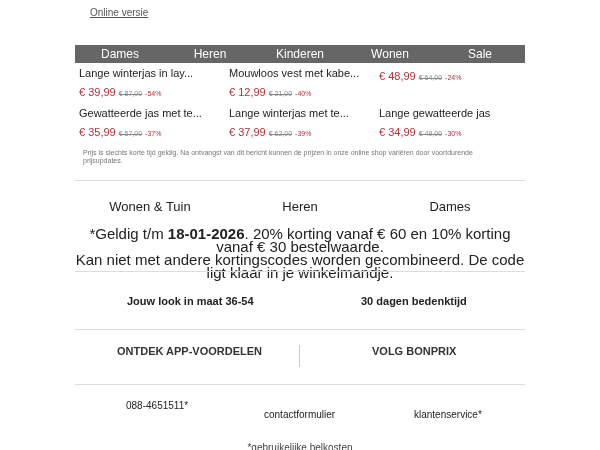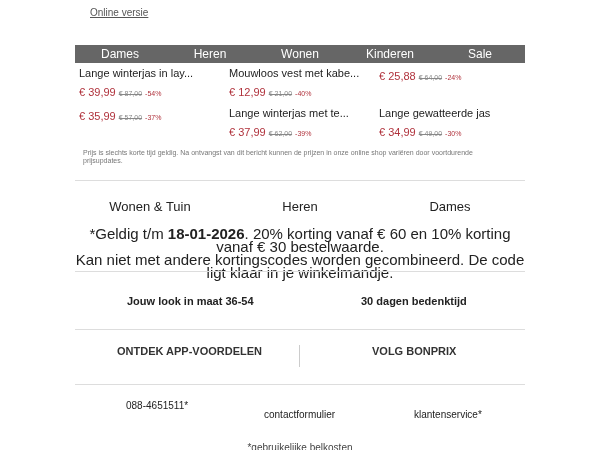--- a/index.html
+++ b/index.html
@@ -27,38 +27,39 @@
   .foot { left: 75px; top: 442px; width: 450px; text-align: center; font-size: 10px; color: #444; }
 </style>
 </head>
 <body>
 
 <a class="abs online">Online versie</a>
 
 <div class="abs nav">
   <div class="nav-item">Dames</div>
   <div class="nav-item">Heren</div>
+  <div class="nav-item">Kinderen</div>
   <div class="nav-item">Wonen</div>
-  <div class="nav-item">Kinderen</div>
   <div class="nav-item">Sale</div>
 </div>
 
 <div class="abs products">
   <div class="prod">
     <div class="prod-name">Lange winterjas in lay...</div>
     <div class="prod-price"><span>€ 39,99</span><span class="old">€ 87,00</span><span class="pct">-54%</span></div>
   </div>
   <div class="prod">
     <div class="prod-name">Mouwloos vest met kabe...</div>
     <div class="prod-price"><span>€ 12,99</span><span class="old">€ 21,00</span><span class="pct">-40%</span></div>
   </div>
   <div class="prod">
-    <div class="prod-price"><span>€ 25,88</span><span class="old">€ 64,00</span><span class="pct">-24%</span></div>
+    <div class="prod-price"><span>€ 48,99</span><span class="old">€ 64,00</span><span class="pct">-24%</span></div>
   </div>
   <div class="prod">
+    <div class="prod-name">Gewatteerde jas met te...</div>
     <div class="prod-price"><span>€ 35,99</span><span class="old">€ 57,00</span><span class="pct">-37%</span></div>
   </div>
   <div class="prod">
     <div class="prod-name">Lange winterjas met te...</div>
     <div class="prod-price"><span>€ 37,99</span><span class="old">€ 62,00</span><span class="pct">-39%</span></div>
   </div>
   <div class="prod">
     <div class="prod-name">Lange gewatteerde jas</div>
     <div class="prod-price"><span>€ 34,99</span><span class="old">€ 49,00</span><span class="pct">-30%</span></div>
   </div>

